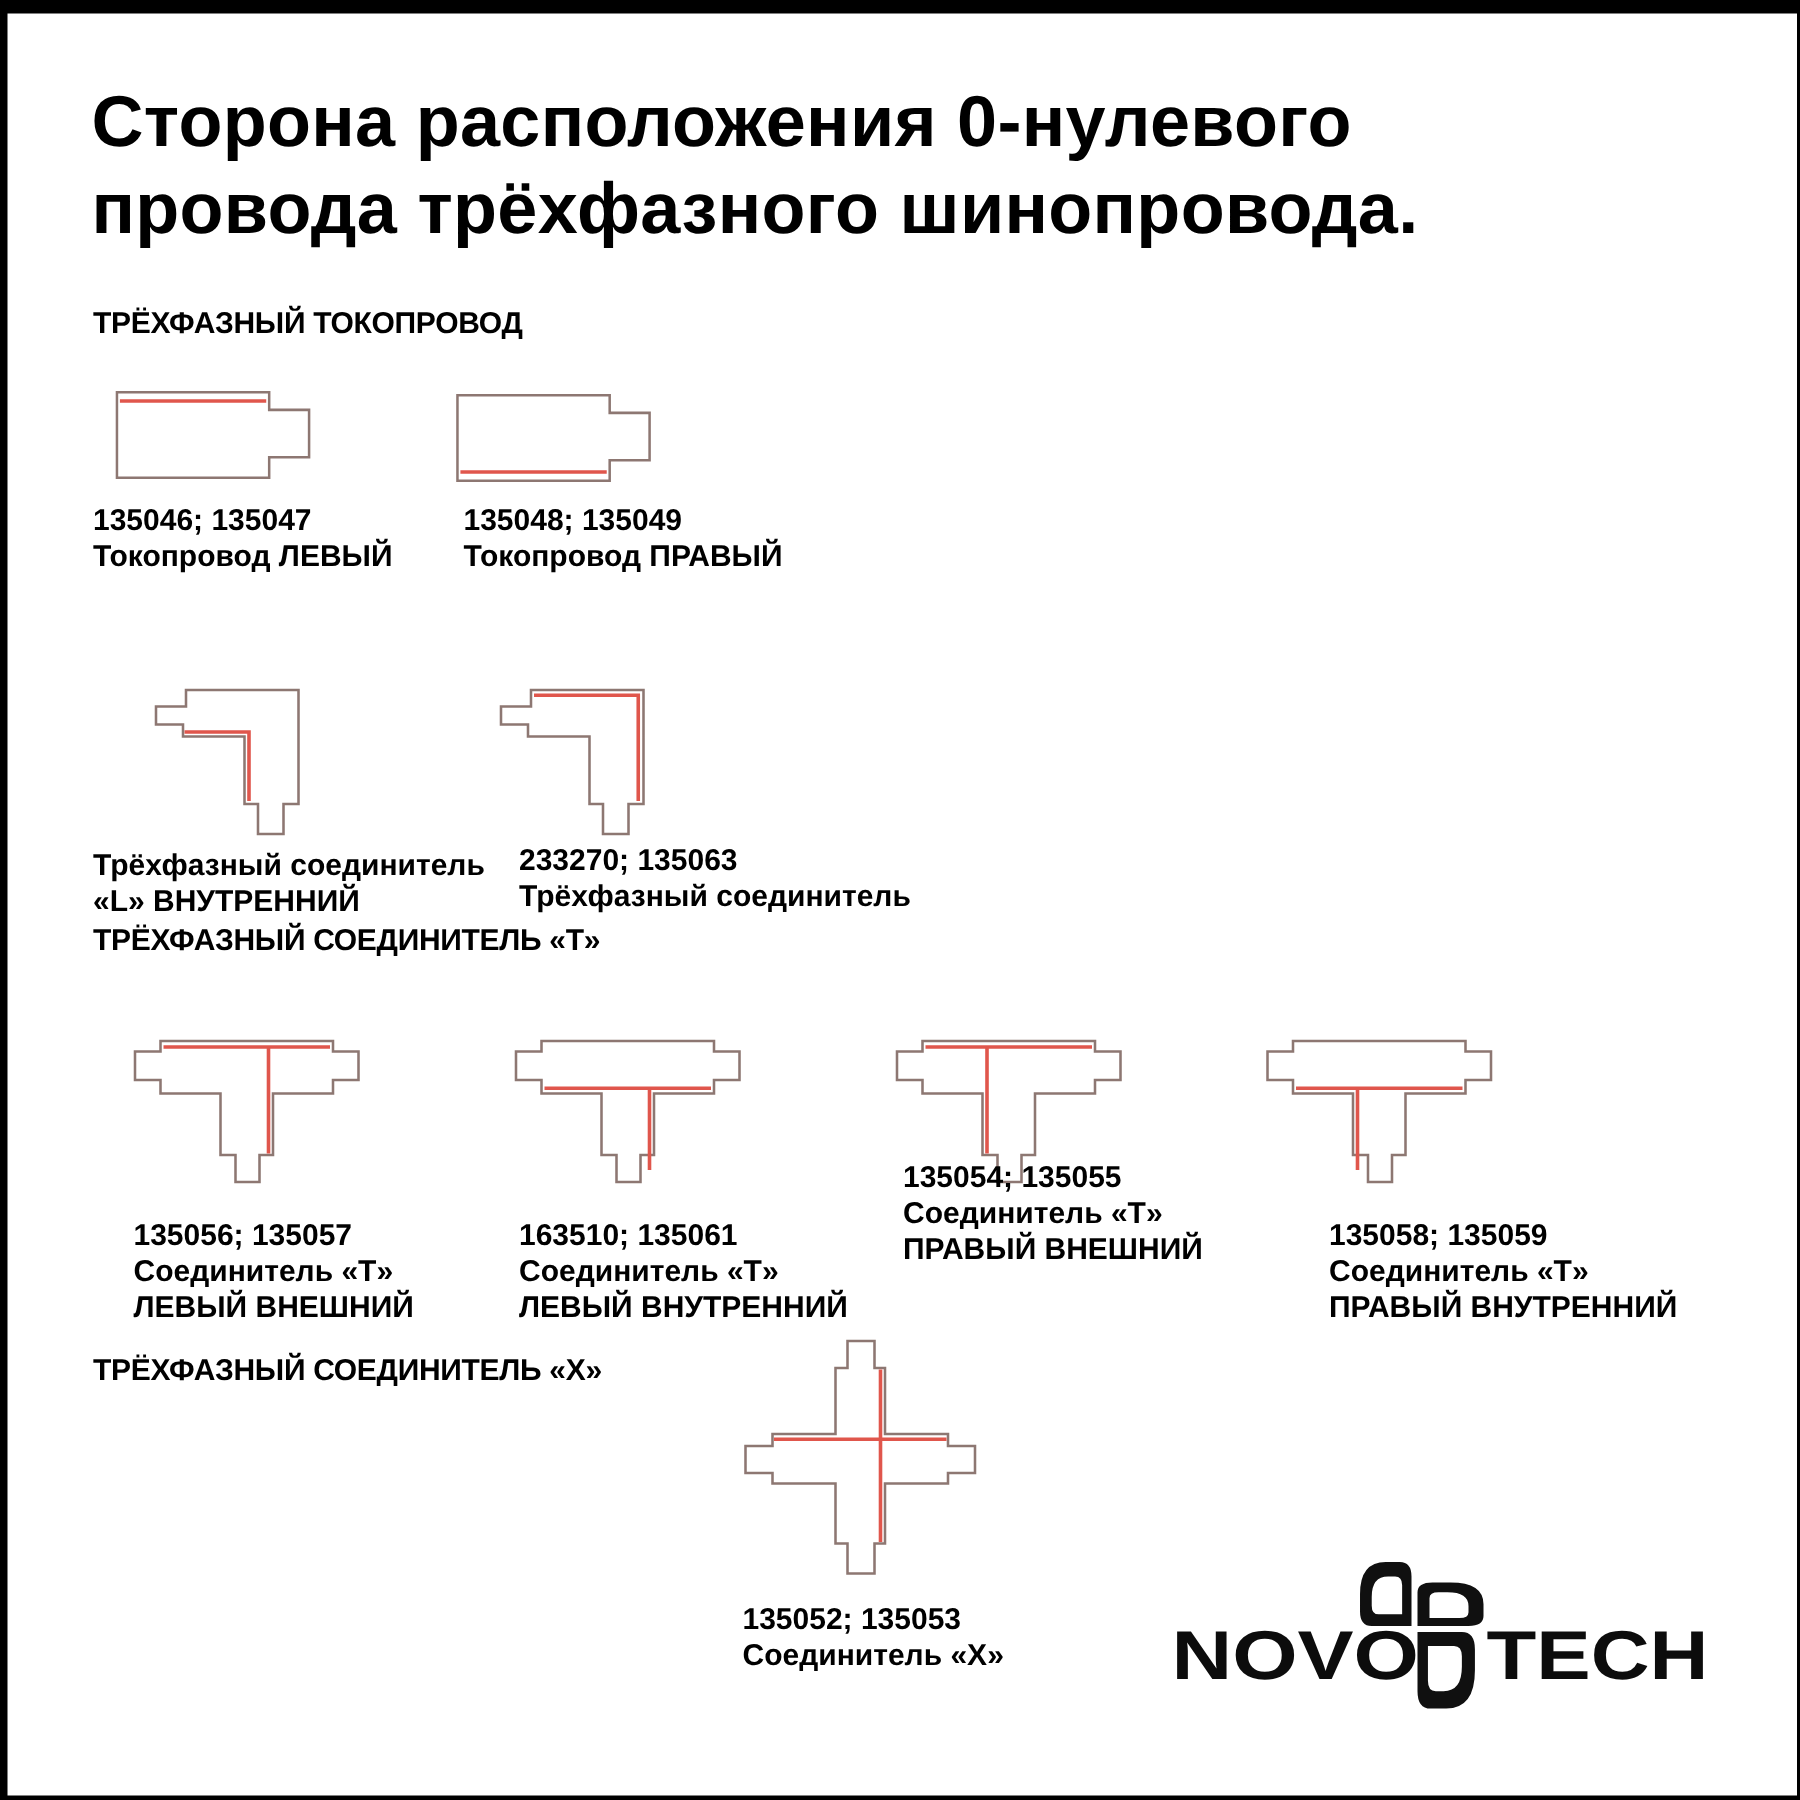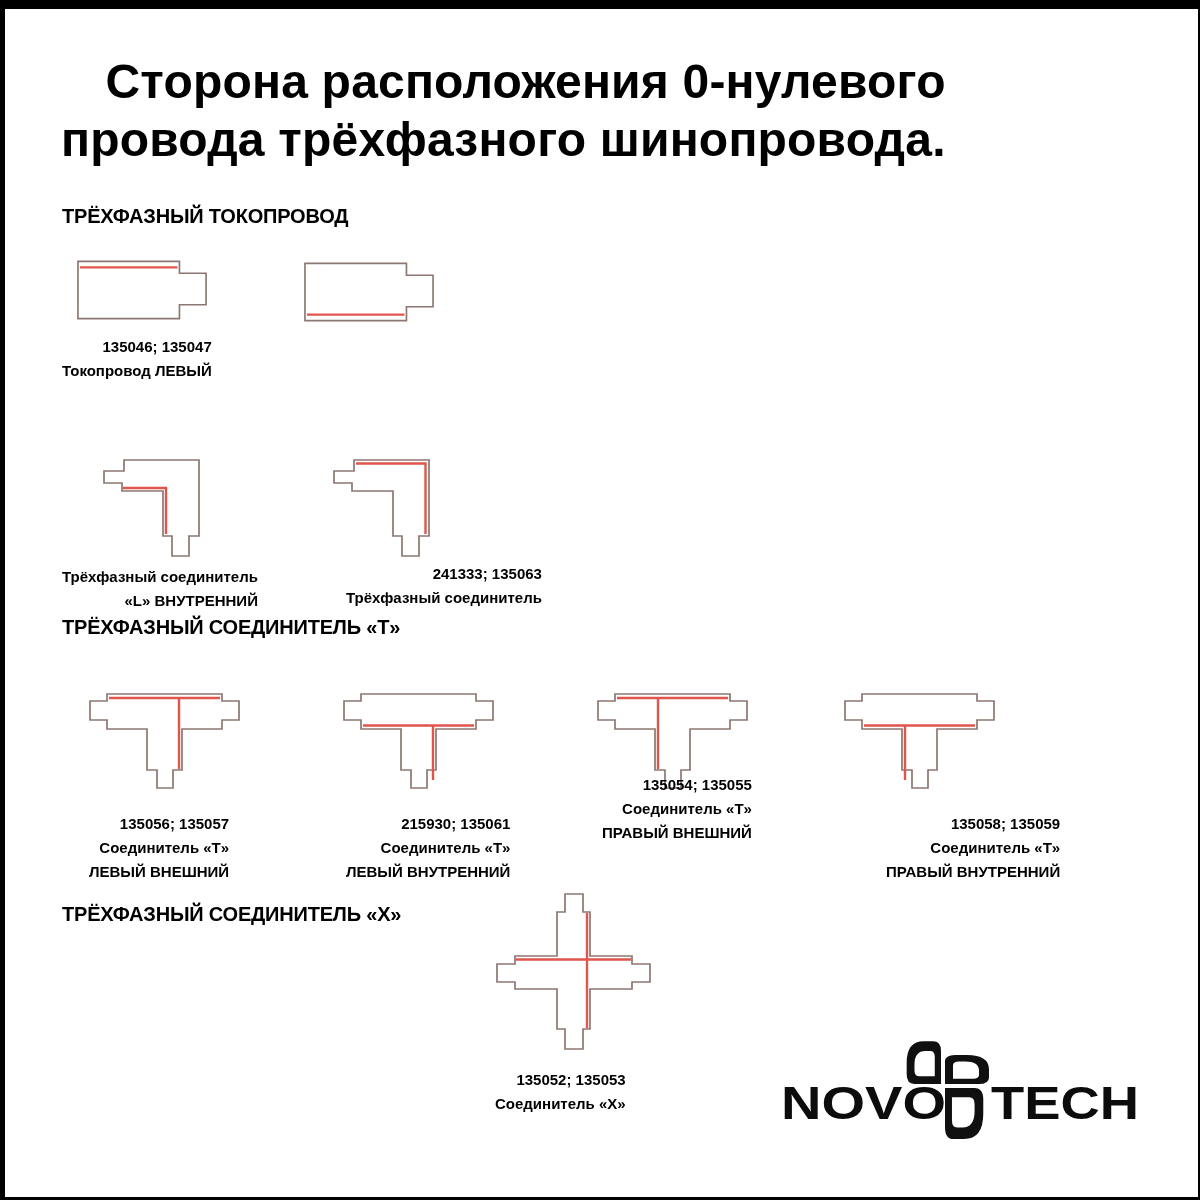--- a/index.html
+++ b/index.html
@@ -1,24 +1,24 @@
 <!DOCTYPE html>
 <html><head>
 <meta charset="utf-8">
 <style>
   html,body{margin:0;padding:0;background:#e8e8e8}
   .page{
     position:relative;width:1200px;height:1200px;background:#ffffff;
     font-family:"Liberation Sans","DejaVu Sans",sans-serif;color:#000;
     border-style:solid;border-color:#000;border-width:9px 2px 3px 5px;
-    box-sizing:border-box;overflow:hidden;text-align:right;
+    box-sizing:border-box;overflow:hidden;
   }
   .title{position:absolute;left:56px;top:44px;font-size:48px;font-weight:bold;line-height:58px;letter-spacing:0.2px;white-space:nowrap}
   .sec{position:absolute;font-size:20px;font-weight:bold;letter-spacing:-0.2px;white-space:nowrap}
-  .lbl{position:absolute;font-size:15px;font-weight:bold;line-height:24px;white-space:nowrap}
+  .lbl{position:absolute;font-size:20px;font-weight:bold;line-height:24px;white-space:nowrap}
   svg.diag{position:absolute;overflow:visible}
   .o{fill:none;stroke:#8d7772;stroke-width:1.7;stroke-linejoin:miter}
   .r{fill:none;stroke:#e0564c;stroke-width:2.4}
   .logotxt{font-family:"Liberation Sans","DejaVu Sans",sans-serif;font-weight:bold;font-size:46px;fill:#0c0c0c}
   .petal{fill:#101010;fill-rule:evenodd}
 </style>
 </head>
 <body>
 
 <div class="page">
@@ -56,37 +56,41 @@
   </svg>
   <svg class="diag" style="left:298px;top:252px" width="134" height="62" viewBox="0 0 136 62">
     <use href="#feed-o"></use>
       <use href="#feed-r-bot"></use>
   </svg>
 
   <div class="lbl" style="left:57px;top:326px">
     <div>135046; 135047</div>
     <div>Токопровод ЛЕВЫЙ</div>
   </div>
+  <div class="lbl" style="left:304px;top:326px">
+    <div>135048; 135049</div>
+    <div>Токопровод ПРАВЫЙ</div>
+  </div>
 
 
   <svg class="diag" style="left:96px;top:449px" width="101" height="101" viewBox="0 0 101 101">
     <use href="#l-o"></use>
       <use href="#l-r-in"></use>
   </svg>
   <svg class="diag" style="left:326px;top:449px" width="101" height="101" viewBox="0 0 101 101">
     <use href="#l-o"></use>
       <use href="#l-r-out"></use>
   </svg>
 
   <div class="lbl" style="left:57px;top:556px">
     <div>Трёхфазный соединитель</div>
     <div>«L» ВНУТРЕННИЙ</div>
   </div>
   <div class="lbl" style="left:341px;top:553px">
-    <div>241333; 135063</div>
+    <div>233270; 135063</div>
     <div>Трёхфазный соединитель</div>
   </div>
 
   <div class="sec" style="left:57px;top:607px">ТРЁХФАЗНЫЙ СОЕДИНИТЕЛЬ «Т»</div>
 
   <svg class="diag" style="left:83px;top:683px" width="153" height="98" viewBox="0 0 153 98">
     <use href="#t-o"></use>
       <use href="#t-r-lo"></use>
   </svg>
   <svg class="diag" style="left:337px;top:683px" width="153" height="98" viewBox="0 0 153 98">
@@ -101,21 +105,21 @@
     <use href="#t-o"></use>
       <use href="#t-r-ri"></use>
   </svg>
 
   <div class="lbl" style="left:84px;top:803px">
     <div>135056; 135057</div>
     <div>Соединитель «Т»</div>
     <div>ЛЕВЫЙ ВНЕШНИЙ</div>
   </div>
   <div class="lbl" style="left:341px;top:803px">
-    <div>215930; 135061</div>
+    <div>163510; 135061</div>
     <div>Соединитель «Т»</div>
     <div>ЛЕВЫЙ ВНУТРЕННИЙ</div>
   </div>
   <div class="lbl" style="left:597px;top:764px">
     <div>135054; 135055</div>
     <div>Соединитель «Т»</div>
     <div>ПРАВЫЙ ВНЕШНИЙ</div>
   </div>
   <div class="lbl" style="left:881px;top:803px">
     <div>135058; 135059</div>

